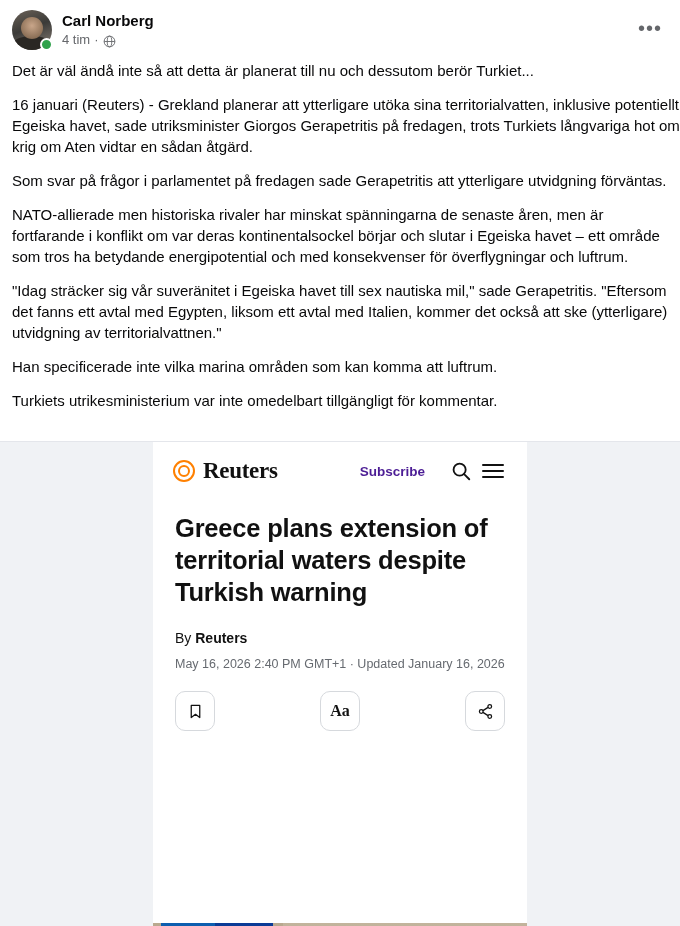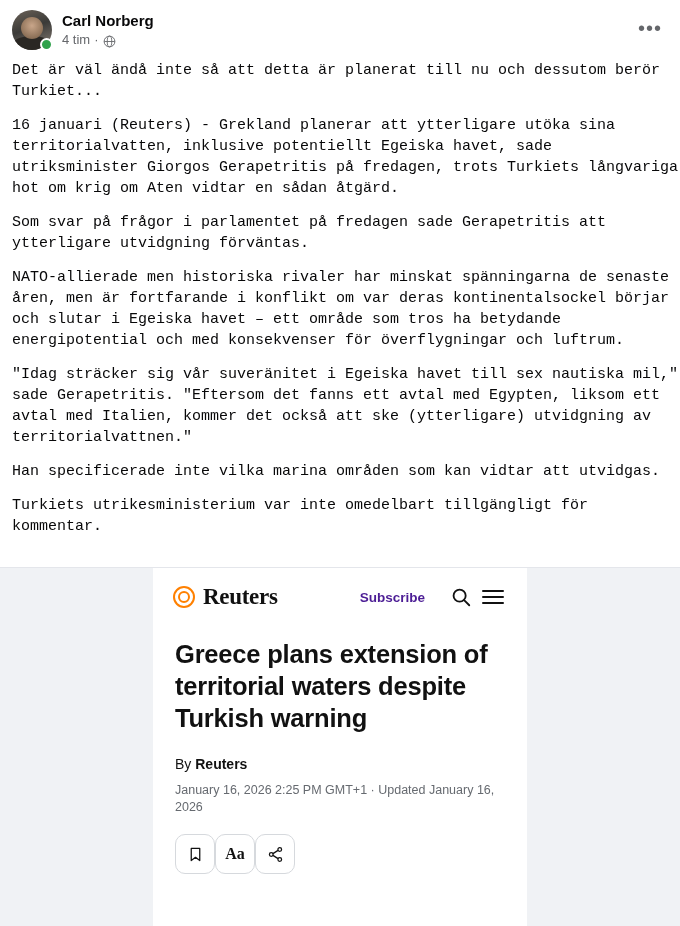--- a/index.html
+++ b/index.html
@@ -103,21 +103,20 @@
     font-size: 20px;
     letter-spacing: 1px;
     line-height: 1;
     cursor: pointer;
     user-select: none;
   }
 
   
   .post-body {
     padding: 6px 0 8px 12px;
-    font-family: Liberation Mono, monospace;
   }
   .post-body p {
     font-size: 15px;
     line-height: 21px;
     color: #080809;
     margin-bottom: 13px;
   }
   .post-body p:last-child { margin-bottom: 12px; }
 
   
@@ -219,22 +218,23 @@
   .byline .by { color: #111111; }
   .byline .src { font-weight: bold; }
   .timestamp {
     margin-top: 10px;
     font-size: 12.5px;
     color: #666a70;
     line-height: 17px;
   }
   .action-row {
     display: flex;
-    gap: 0;
+    gap: 26px;
     margin-top: 18px;
+    justify-content: space-between;
   }
   .action-chip {
     width: 40px;
     height: 40px;
     border-radius: 10px;
     border: 1px solid #d6d9dd;
     display: flex;
     align-items: center;
     justify-content: center;
     cursor: pointer;
@@ -324,21 +324,21 @@
       <span>•••</span>
     </div>
   </div>
 
   <div class="post-body">
     <p>Det är väl ändå inte så att detta är planerat till nu och dessutom berör Turkiet...</p>
     <p>16 januari (Reuters) - Grekland planerar att ytterligare utöka sina territorialvatten, inklusive potentiellt Egeiska havet, sade utriksminister Giorgos Gerapetritis på fredagen, trots Turkiets långvariga hot om krig om Aten vidtar en sådan åtgärd.</p>
     <p>Som svar på frågor i parlamentet på fredagen sade Gerapetritis att ytterligare utvidgning förväntas.</p>
     <p>NATO-allierade men historiska rivaler har minskat spänningarna de senaste åren, men är fortfarande i konflikt om var deras kontinentalsockel börjar och slutar i Egeiska havet – ett område som tros ha betydande energipotential och med konsekvenser för överflygningar och luftrum.</p>
     <p>"Idag sträcker sig vår suveränitet i Egeiska havet till sex nautiska mil," sade Gerapetritis. "Eftersom det fanns ett avtal med Egypten, liksom ett avtal med Italien, kommer det också att ske (ytterligare) utvidgning av territorialvattnen."</p>
-    <p>Han specificerade inte vilka marina områden som kan vidtar att utvidgas.</p>
+    <p>Han specificerade inte vilka marina områden som kan komma att luftrum.</p>
     <p>Turkiets utrikesministerium var inte omedelbart tillgängligt för kommentar.</p>
   </div>
 
   <div class="card">
     <div class="card-inner">
 
       <div class="reuters-bar">
         <div class="reuters-logo">
           <div class="reuters-mark"></div>
           <div class="reuters-word">Reuters</div>
@@ -358,21 +358,21 @@
           </div>
         </div>
       </div>
 
       <div class="card-content">
         <div class="headline">Greece plans extension of territorial waters despite Turkish warning</div>
         <div class="byline">
           <span class="by">By</span>
           <span class="src">Reuters</span>
         </div>
-        <div class="timestamp">January 16, 2026 2:25 PM GMT+1 · Updated January 16, 2026</div>
+        <div class="timestamp">May 16, 2026 2:40 PM GMT+1 · Updated January 16, 2026</div>
 
         <div class="action-row">
           <div class="action-chip">
             <svg width="17" height="17" viewBox="0 0 24 24" fill="none" aria-hidden="true">
               <path d="M6 3.5h12v17l-6-4.5-6 4.5z" stroke="#111111" stroke-width="1.8" stroke-linejoin="round"></path>
             </svg>
           </div>
           <div class="action-chip">
             <span class="aa-text">Aa</span>
           </div>

